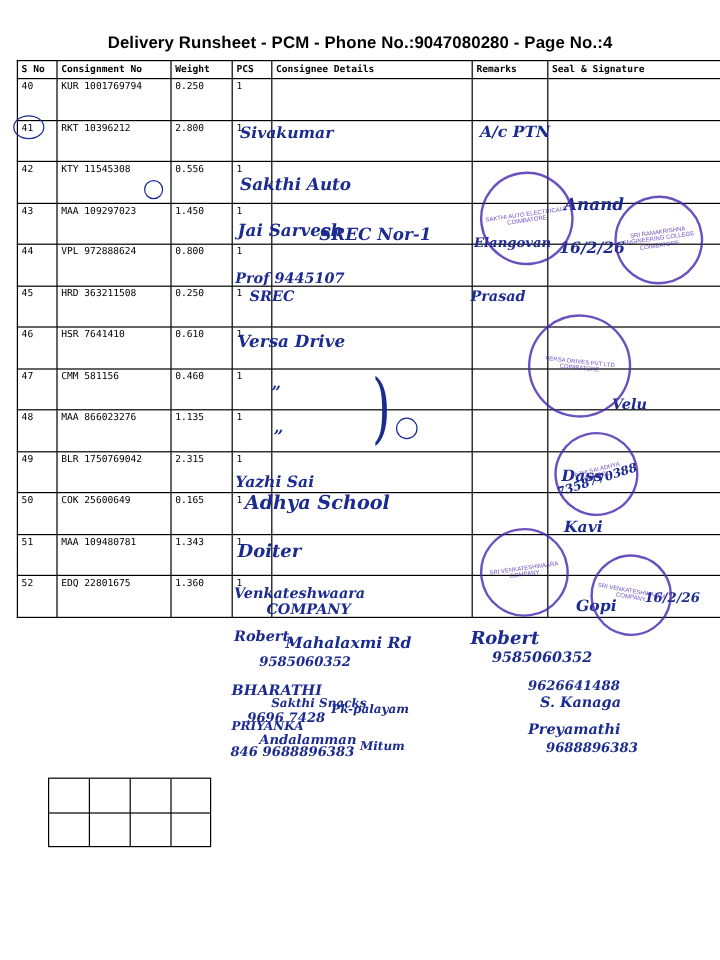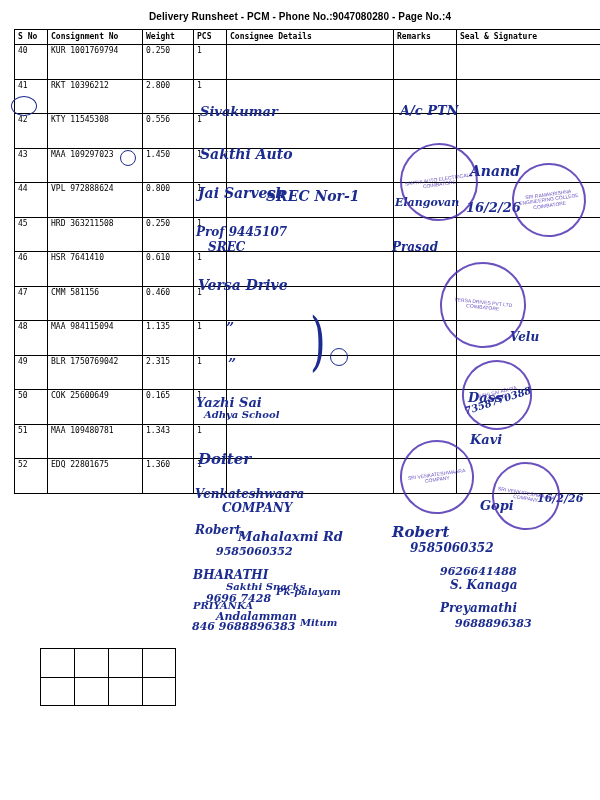--- a/index.html
+++ b/index.html
@@ -25,22 +25,22 @@
   .doc-title {
     text-align: center;
     font-weight: bold;
     font-size: 11.5px;
     letter-spacing: 0.2px;
     margin-top: 2px;
   }
   .doc-subtitle {
     text-align: center;
     font-weight: bold;
-    font-size: 10px;
-    margin-top: 1px;
+    font-size: 14px;
+    margin-top: 17px;
     letter-spacing: 0.1px;
   }
   .meta-block {
     position: relative;
     margin-top: 7px;
     font-size: 8.5px;
     font-family: "DejaVu Sans Mono", monospace;
     line-height: 1.45;
   }
   .meta-left {
@@ -246,21 +246,21 @@
         <td>47</td>
         <td>CMM 581156</td>
         <td>0.460</td>
         <td>1</td>
         <td></td>
         <td></td>
         <td></td>
       </tr>
       <tr>
         <td>48</td>
-        <td>MAA 984115094</td>
+        <td>MAA 866023276</td>
         <td>1.135</td>
         <td>1</td>
         <td></td>
         <td></td>
         <td></td>
       </tr>
       <tr>
         <td>49</td>
         <td>BLR 1750769042</td>
         <td>2.315</td>
@@ -315,21 +315,21 @@
     <div class="hw" style="left:200px; top:104px; font-size:13px;">Sivakumar</div>
     <div class="hw" style="left:200px; top:146px; font-size:14px;">Sakthi Auto</div>
     <div class="hw" style="left:198px; top:185px; font-size:14px;">Jai Sarvesh</div>
     <div class="hw" style="left:266px; top:188px; font-size:14px;">SREC Nor-1</div>
     <div class="hw" style="left:196px; top:225px; font-size:12px;">Prof 9445107</div>
     <div class="hw" style="left:208px; top:240px; font-size:12px;">SREC</div>
     <div class="hw" style="left:198px; top:277px; font-size:14px;">Versa Drive</div>
     <div class="hw" style="left:226px; top:320px; font-size:14px;">”</div>
     <div class="hw" style="left:228px; top:356px; font-size:14px;">”</div>
     <div class="hw" style="left:196px; top:395px; font-size:13px;text-align:center;">Yazhi Sai</div>
-    <div class="hw" style="left:204px; top:409px; font-size:10px;">Adhya School</div>
+    <div class="hw" style="left:204px; top:409px; font-size:16px;">Adhya School</div>
     <div class="hw" style="left:198px; top:450px; font-size:15px;">Doiter</div>
     <div class="hw" style="left:195px; top:487px; font-size:12px;">Venkateshwaara</div>
     <div class="hw" style="left:222px; top:501px; font-size:12px;">COMPANY</div>
     <div class="hw" style="left:195px; top:523px; font-size:12px;">Robert,</div>
     <div class="hw" style="left:238px; top:529px; font-size:13px;">Mahalaxmi Rd</div>
     <div class="hw" style="left:216px; top:545px; font-size:11px;">9585060352</div>
     <div class="hw" style="left:193px; top:568px; font-size:12px;">BHARATHI</div>
     <div class="hw" style="left:226px; top:581px; font-size:10px;">Sakthi Snacks</div>
     <div class="hw" style="left:206px; top:592px; font-size:11px;">9696 7428</div>
     <div class="hw" style="left:276px; top:586px; font-size:10px;">Pk-palayam</div>

